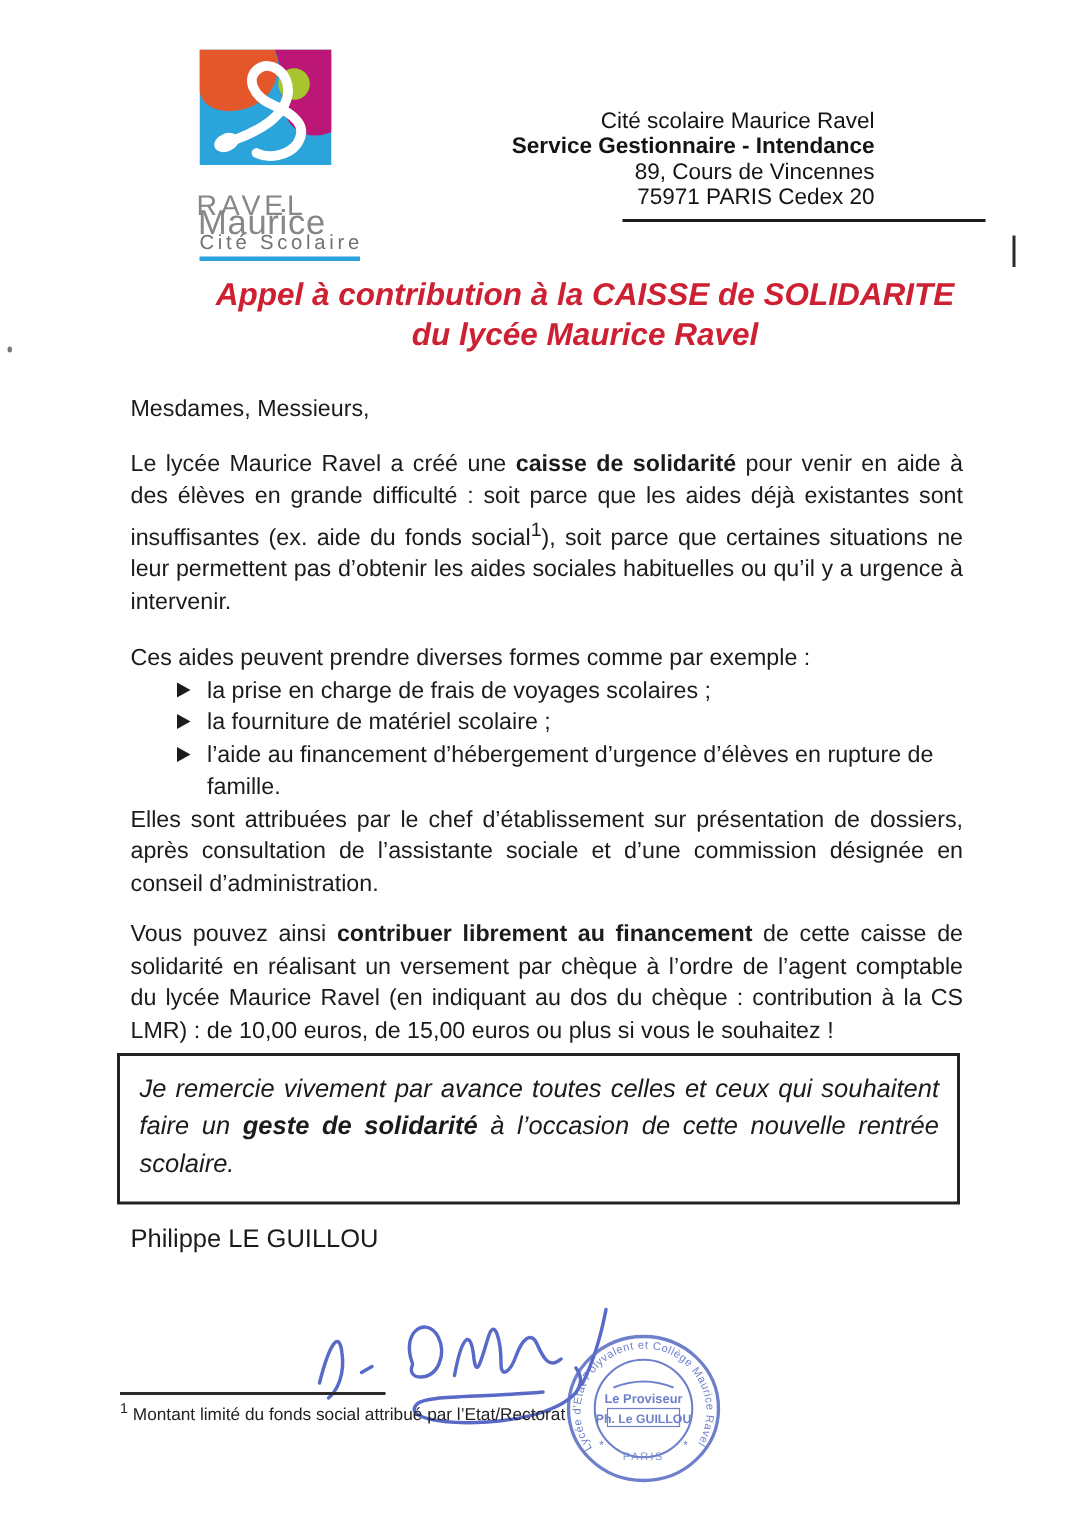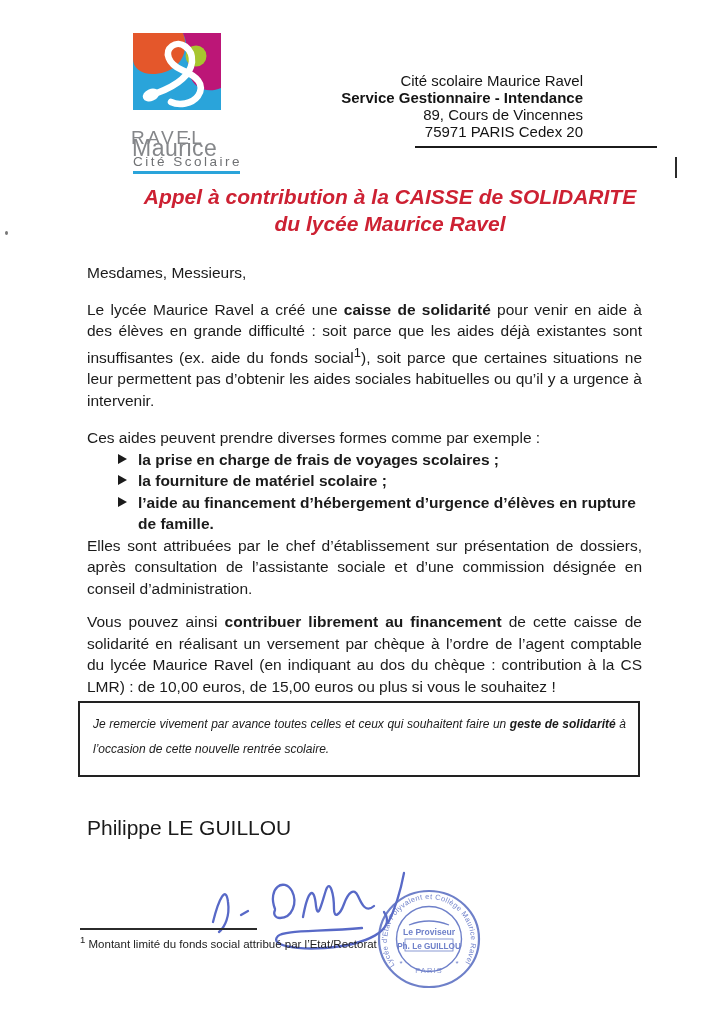--- a/index.html
+++ b/index.html
@@ -24,32 +24,32 @@
     position:absolute;left:0;top:183px;width:724px;box-sizing:border-box;padding-left:56px;
     text-align:center;font-size:21px;line-height:27px;font-weight:bold;font-style:italic;color:#cd2133;
   }
   
   .body{position:absolute;left:87px;top:248px;width:555px;font-size:15.5px;line-height:21.5px;}
   .body p{margin:0;}
   .salutation{margin-top:14px !important;}
   .para1{margin-top:15px !important;text-align:justify;}
   .aid{margin-top:16px;}
   .aid-intro{margin:0;}
-  .aid ul{list-style:none;margin:0;padding:0;font-weight:bold;}
+  .aid ul{list-style:none;margin:0;padding:0;}
   .aid li{position:relative;padding-left:51px;}
   .blt{position:absolute;left:31px;top:5px;width:0;height:0;
        border-left:9px solid #1b1b1b;border-top:5px solid transparent;border-bottom:5px solid transparent;}
   .attribution{margin:0;text-align:justify;}
   .para3{margin-top:12px !important;text-align:justify;}
   .thanks-box{
     margin-top:4px;margin-left:-9px;width:562px;box-sizing:border-box;
     border:2px solid #222;padding:9px 12px 13px 13px;
-    font-style:italic;font-size:12px;line-height:25px;text-align:justify;
+    font-style:italic;font-size:17px;line-height:25px;text-align:justify;
   }
-  .signer{margin-top:40px;font-size:21px;line-height:21.5px;}
+  .signer{margin-top:12px;font-size:17px;line-height:21.5px;}
   
   .signature-svg{position:absolute;left:195px;top:868px;opacity:.9;}
   .stamp-svg{position:absolute;left:374px;top:887px;opacity:.88;}
   
   .footnote-rule{position:absolute;left:80px;top:928px;width:177px;height:1.5px;background:#2b2b2b;}
   .footnote{position:absolute;left:80px;top:934px;font-size:11.5px;color:#222;}
 </style>
 </head>
 <body>
 

